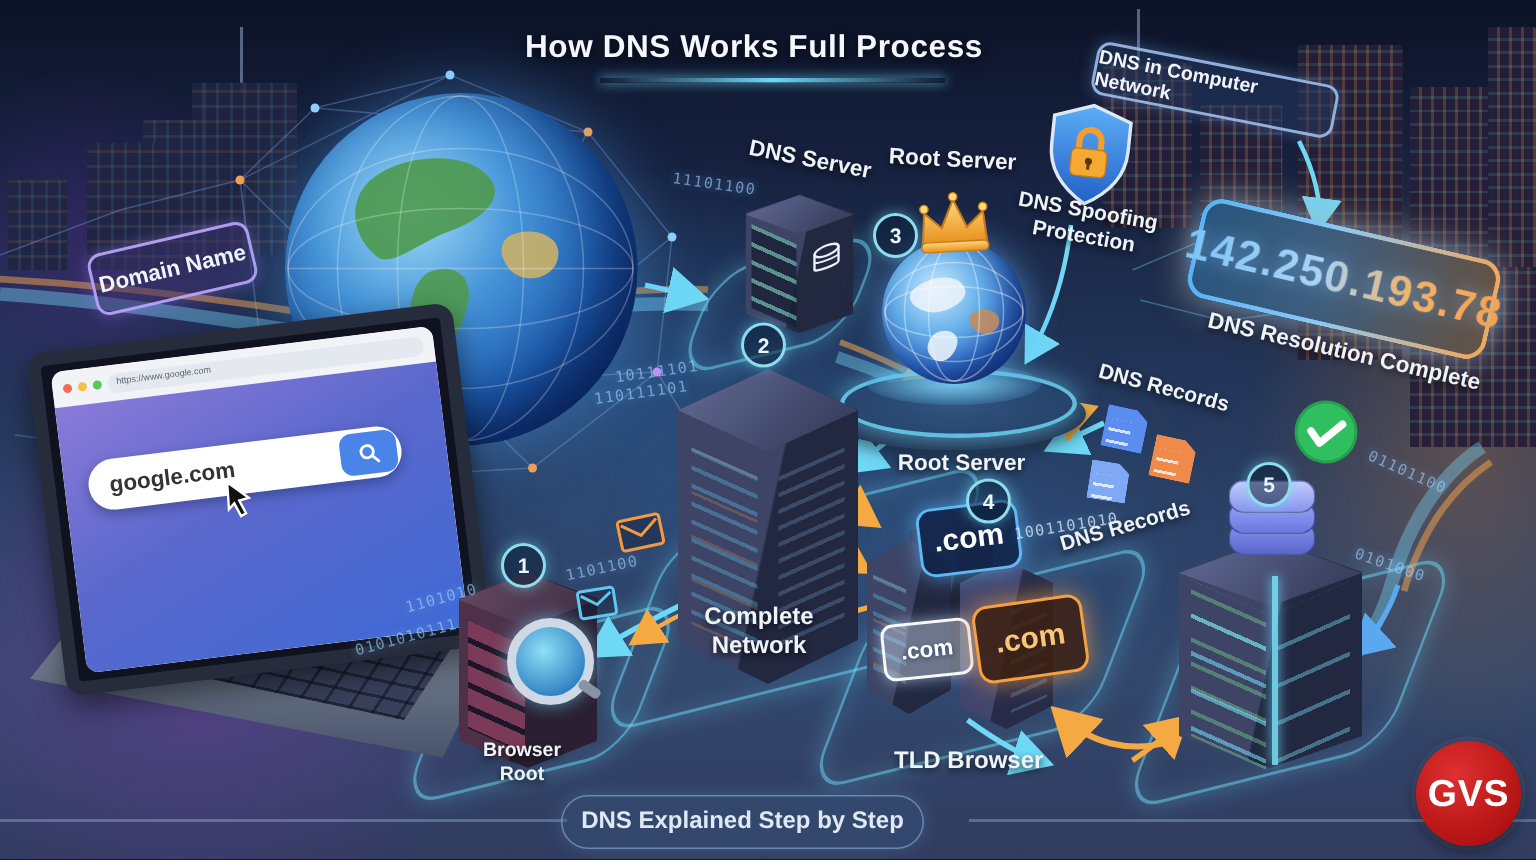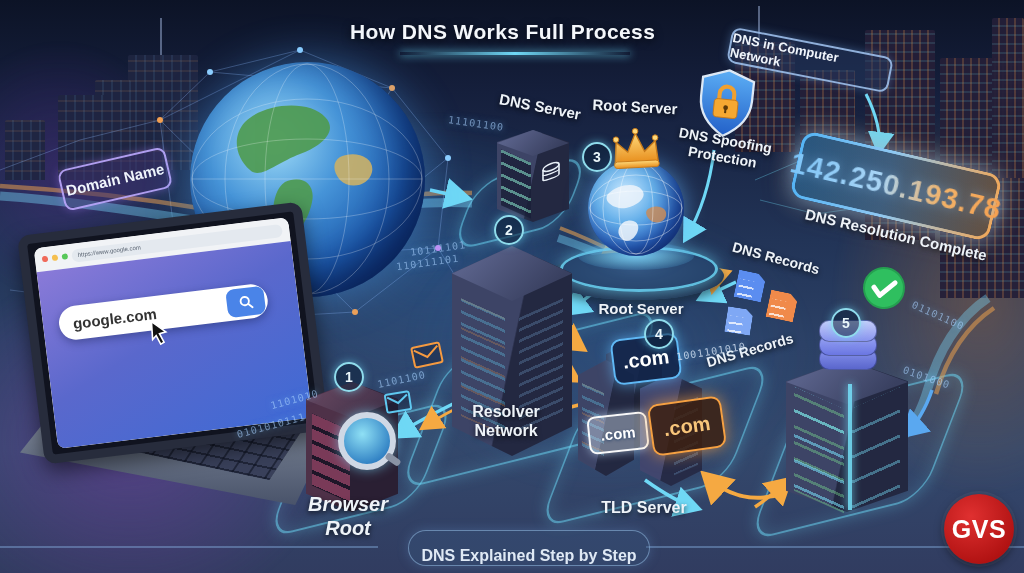--- a/index.html
+++ b/index.html
@@ -318,50 +318,50 @@
     <div>Protection</div>
   </div>
 
   <div class="a" style="left:452px;top:246px;width:120px;height:210px;">
     <div class="isoBody" style="position:absolute;left:0;top:0;width:120px;height:210px;"></div>
     <div class="isoTop" style="position:absolute;left:0;top:0;width:120px;height:55px;"></div>
     <div class="faceL" style="position:absolute;left:9px;top:62px;width:44px;height:118px;"></div>
     <div class="faceR" style="position:absolute;left:67px;top:62px;width:44px;height:118px;"></div>
   </div>
   <div class="a lbl" style="left:448px;top:402px;width:116px;font-size:16px;">
-    <div>Resolver</div>
+    <div>Complete</div>
     <div>Network</div>
   </div>
 
   <div class="a" style="left:306px;top:382px;width:92px;height:130px;">
     <div class="isoBody" style="position:absolute;left:0;top:0;width:92px;height:130px;background:linear-gradient(102deg,#4e3148 49.5%,#2a1f33 50.5%);"></div>
     <div class="isoTop" style="position:absolute;left:0;top:0;width:92px;height:36px;background:linear-gradient(135deg,#6a4a62,#3a2c44);"></div>
     <div style="position:absolute;left:6px;top:40px;width:38px;height:72px;transform:skewY(24deg);background:repeating-linear-gradient(180deg,#7a3a58 0 11px,#1e1628 11px 15px);"></div>
   </div>
   <div class="a" style="left:338px;top:412px;width:54px;height:54px;">
     <div style="position:absolute;left:0;top:0;width:46px;height:46px;border-radius:50%;border:6px solid #cfd8e5;
       background:radial-gradient(circle at 40% 35%,#8fe0f5,#2a7ac0 80%);box-shadow:0 0 12px rgba(120,220,250,.6);"></div>
     <div style="position:absolute;left:47px;top:44px;width:16px;height:7px;background:#8a93a5;border-radius:3px;transform:rotate(35deg);"></div>
   </div>
-  <div class="a lbl" style="left:298px;top:492px;width:100px;font-size:20px;font-style:italic;">
+  <div class="a lbl" style="left:298px;top:492px;width:100px;font-size:13px;">
     <div>Browser</div>
     <div>Root</div>
   </div>
 
   <div class="a" style="left:576px;top:340px;width:140px;height:150px;">
     <div class="isoBody" style="position:absolute;left:30px;top:0;width:56px;height:110px;background:linear-gradient(102deg,#343a58 49.5%,#1e2338 50.5%);"></div>
     <div class="isoBody" style="position:absolute;left:2px;top:20px;width:56px;height:116px;"></div>
     <div class="faceL" style="position:absolute;left:6px;top:48px;width:22px;height:70px;"></div>
     <div class="isoBody" style="position:absolute;left:64px;top:34px;width:62px;height:112px;background:linear-gradient(102deg,#41466e 49.5%,#262b47 50.5%);"></div>
     <div class="faceR" style="position:absolute;left:98px;top:62px;width:24px;height:68px;"></div>
   </div>
   <div class="a comBadge comA" style="left:612px;top:336px;width:64px;height:42px;transform:rotate(-7deg);">.com</div>
   <div class="a comBadge comB" style="left:588px;top:414px;width:56px;height:34px;transform:rotate(-6deg);">.com</div>
   <div class="a comBadge comC" style="left:650px;top:400px;width:70px;height:48px;transform:rotate(-8deg);">.com</div>
-  <div class="a lbl" style="left:596px;top:498px;width:96px;font-size:16px;">TLD Server</div>
+  <div class="a lbl" style="left:596px;top:498px;width:96px;font-size:16px;">TLD Browser</div>
 
   <div class="a" style="left:786px;top:336px;width:122px;height:176px;">
     <div class="isoBody" style="position:absolute;left:0;top:24px;width:122px;height:152px;clip-path:polygon(50% 0,100% 14%,100% 86%,50% 100%,0 86%,0 14%);"></div>
     <div class="isoTop" style="position:absolute;left:0;top:24px;width:122px;height:44px;"></div>
     <div style="position:absolute;left:8px;top:62px;width:50px;height:104px;transform:skewY(24deg);background:
       repeating-linear-gradient(180deg,transparent 0 22px,rgba(120,225,250,.55) 22px 25px),
       repeating-linear-gradient(180deg,rgba(130,240,150,.35) 6px 9px,transparent 9px 22px);"></div>
     <div style="position:absolute;left:66px;top:62px;width:48px;height:104px;transform:skewY(-24deg);background:
       repeating-linear-gradient(180deg,transparent 0 22px,rgba(120,225,250,.4) 22px 25px);"></div>
     <div style="position:absolute;left:62px;top:48px;width:4px;height:126px;background:rgba(120,230,255,.85);box-shadow:0 0 8px rgba(120,230,255,.9);"></div>
@@ -410,21 +410,21 @@
   <div class="a bin" style="left:396px;top:257px;transform:rotate(-8deg);">110111101</div>
   <div class="a bin" style="left:377px;top:374px;transform:rotate(-12deg);">1101100</div>
   <div class="a bin" style="left:270px;top:394px;transform:rotate(-15deg);">1101010</div>
   <div class="a bin" style="left:236px;top:420px;transform:rotate(-15deg);">0101010111</div>
   <div class="a bin" style="left:676px;top:346px;transform:rotate(-9deg);color:rgba(225,238,252,.75);">1001101010</div>
   <div class="a bin" style="left:910px;top:310px;transform:rotate(24deg);">01101100</div>
   <div class="a bin" style="left:902px;top:372px;transform:rotate(19deg);">0101000</div>
 
   <div class="a footLine" style="left:0;top:546px;width:378px;"></div>
   <div class="a footLine" style="left:646px;top:546px;width:378px;"></div>
-  <div class="a footPill" style="left:408px;top:530px;width:240px;height:34px;align-items:flex-end;">
+  <div class="a footPill" style="left:374px;top:530px;width:240px;height:34px;">
     <span>DNS Explained Step by Step</span>
   </div>
 
   <div class="a gvs" style="left:944px;top:494px;width:70px;height:70px;">
     <span>GVS</span>
   </div>
 
 </div>
 
 </body></html>

